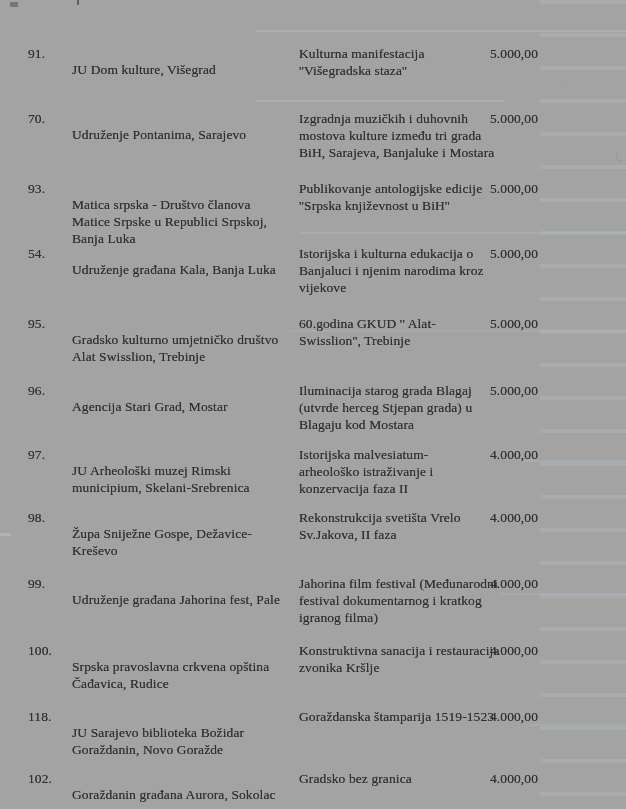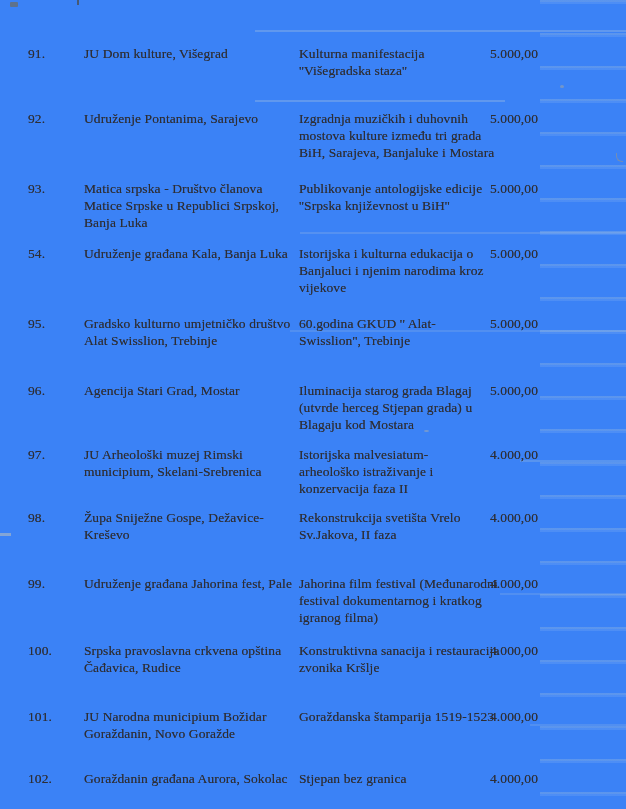--- a/index.html
+++ b/index.html
@@ -4,36 +4,36 @@
 <style>
   html, body {
     margin: 0;
     padding: 0;
     background: #ffffff;
   }
   .page {
     position: relative;
     width: 626px;
     height: 809px;
-    background: #3b82f6;
+    background: #a3a3a3;
     overflow: hidden;
     font-family: "Liberation Serif", "DejaVu Serif", serif;
     color: #2e2e34;
   }
   .row { position: absolute; left: 0; right: 0; }
   .cell {
     position: absolute;
     font-size: 13.5px;
     line-height: 17px;
     white-space: pre;
     text-shadow: 0 0 0.5px rgba(46,46,52,0.65);
     letter-spacing: 0.1px;
   }
   .cell.num    { left: 28px;  width: 45px; }
-  .cell.org    { left: 84px;  width: 212px; }
+  .cell.org    { left: 72px;  width: 212px; margin-top: 16px; }
   .cell.desc   { left: 299px; width: 205px; }
   .cell.amount { left: 485px; width: 58px; text-align: center; }
 
   
   .scan-band {
     position: absolute;
     top: 0; bottom: 0;
     left: 540px; right: 0;
     background: repeating-linear-gradient(
       to bottom,
@@ -101,21 +101,21 @@
 
   <div class="row" style="top:45px">
     <div class="cell num">91.</div>
     <div class="cell org">JU Dom kulture, Višegrad</div>
     <div class="cell desc">Kulturna manifestacija
 ''Višegradska staza''</div>
     <div class="cell amount">5.000,00</div>
   </div>
 
   <div class="row" style="top:110px">
-    <div class="cell num">92.</div>
+    <div class="cell num">70.</div>
     <div class="cell org">Udruženje Pontanima, Sarajevo</div>
     <div class="cell desc">Izgradnja muzičkih i duhovnih
 mostova kulture između tri grada
 BiH, Sarajeva, Banjaluke i Mostara</div>
     <div class="cell amount">5.000,00</div>
   </div>
 
   <div class="row" style="top:180px">
     <div class="cell num">93.</div>
     <div class="cell org">Matica srpska - Društvo članova
@@ -184,27 +184,27 @@
   <div class="row" style="top:642px">
     <div class="cell num">100.</div>
     <div class="cell org">Srpska pravoslavna crkvena opština
 Čađavica, Rudice</div>
     <div class="cell desc">Konstruktivna sanacija i restauracija
 zvonika Kršlje</div>
     <div class="cell amount">4.000,00</div>
   </div>
 
   <div class="row" style="top:708px">
-    <div class="cell num">101.</div>
-    <div class="cell org">JU Narodna municipium Božidar
+    <div class="cell num">118.</div>
+    <div class="cell org">JU Sarajevo biblioteka Božidar
 Goraždanin, Novo Goražde</div>
     <div class="cell desc">Goraždanska štamparija 1519-1523</div>
     <div class="cell amount">4.000,00</div>
   </div>
 
   <div class="row" style="top:770px">
     <div class="cell num">102.</div>
     <div class="cell org">Goraždanin građana Aurora, Sokolac</div>
-    <div class="cell desc">Stjepan bez granica</div>
+    <div class="cell desc">Gradsko bez granica</div>
     <div class="cell amount">4.000,00</div>
   </div>
 
 </div>
 
 </body></html>

